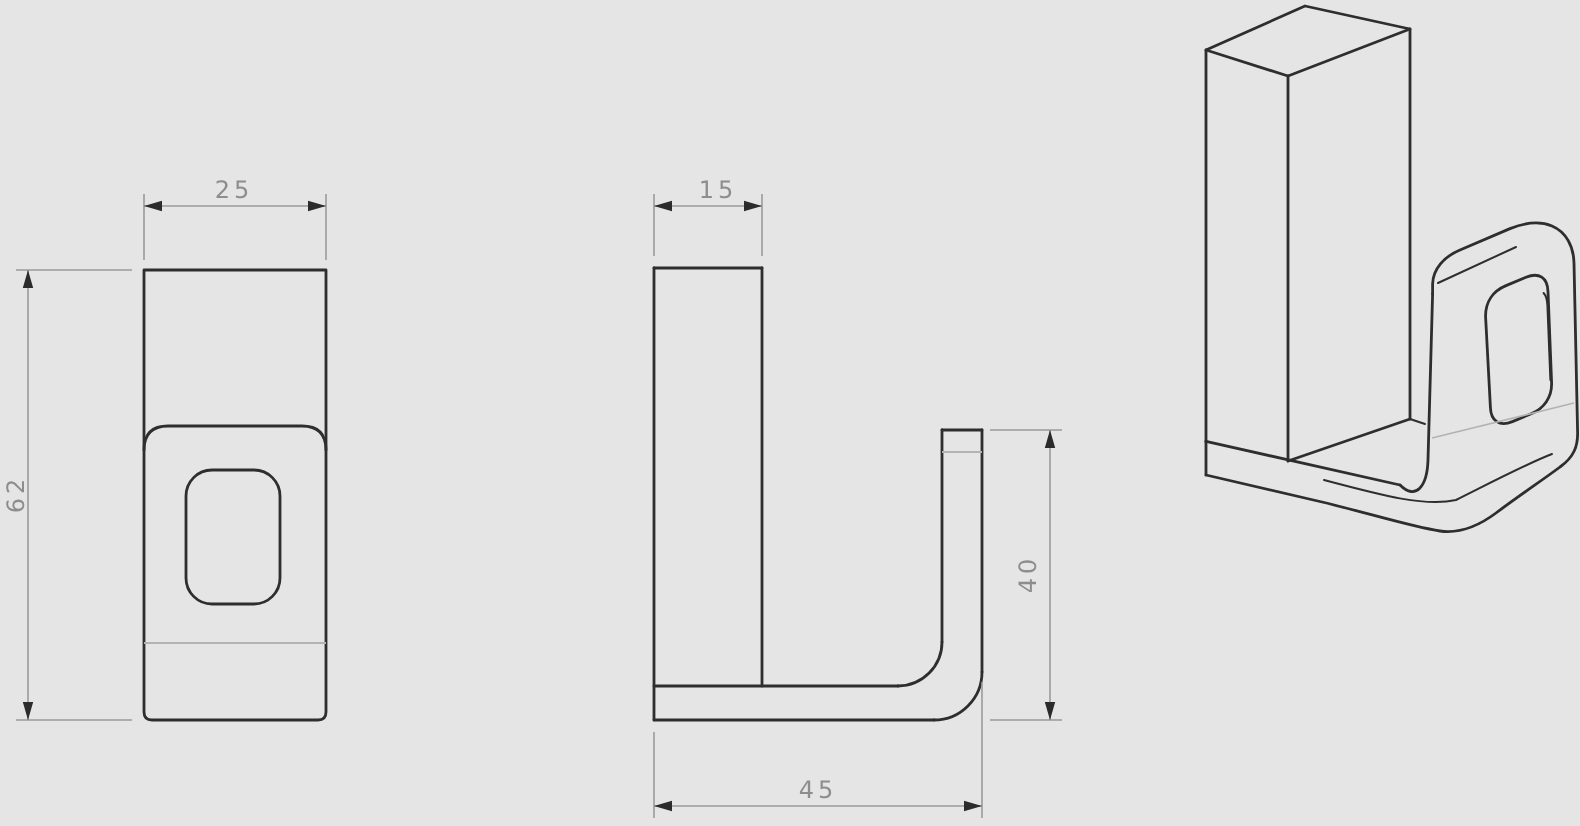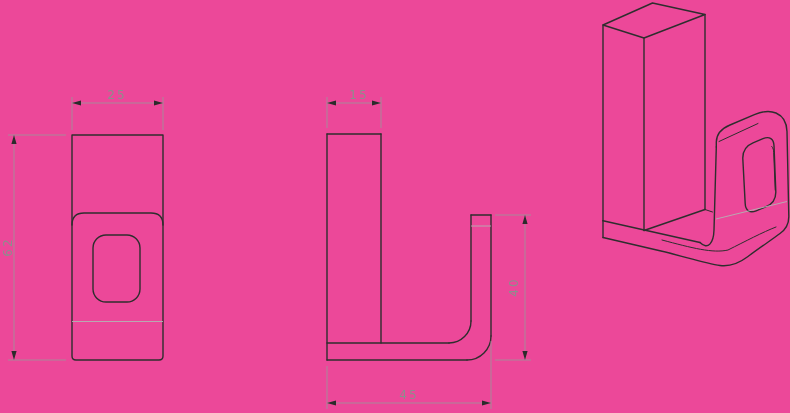--- a/index.html
+++ b/index.html
@@ -1,16 +1,16 @@
 <!DOCTYPE html>
 <html><head>
 <meta charset="utf-8">
 <style>
   html,body{margin:0;padding:0;background:#ffffff;}
-  .stage{position:relative;width:790px;height:413px;background:#ec4899;overflow:hidden;
+  .stage{position:relative;width:790px;height:413px;background:#e5e5e5;overflow:hidden;
          font-family:"Liberation Sans", sans-serif;}
   svg{display:block;}
   .obj{stroke:#2e2e2e;stroke-width:1.4;fill:none;stroke-linejoin:round;stroke-linecap:round;}
   .obj-thin{stroke:#2e2e2e;stroke-width:1;fill:none;stroke-linecap:round;}
   .tangent{stroke:#b3b3b3;stroke-width:0.9;fill:none;}
   .dim{stroke:#9a9a9a;stroke-width:0.8;fill:none;}
   .arrow{fill:#2b2b2b;stroke:none;}
   .dimtext{fill:#8d8d8d;font-size:12px;letter-spacing:2px;font-family:"DejaVu Sans", sans-serif;}
 </style>
 </head>

